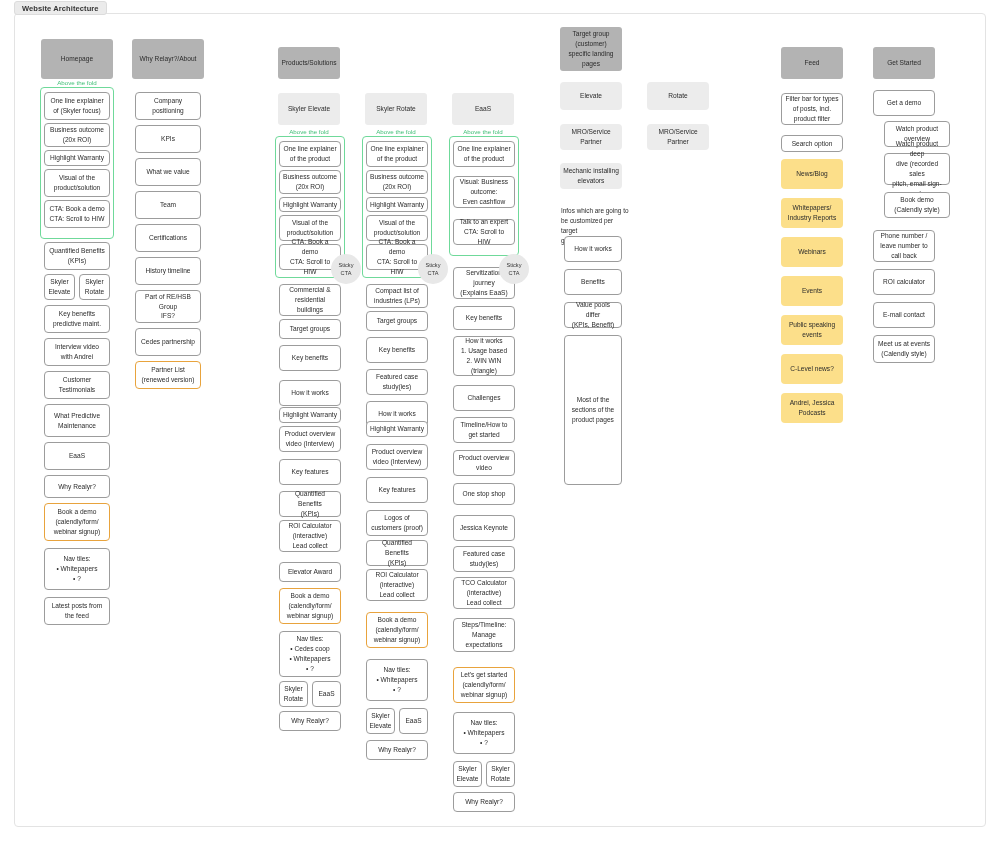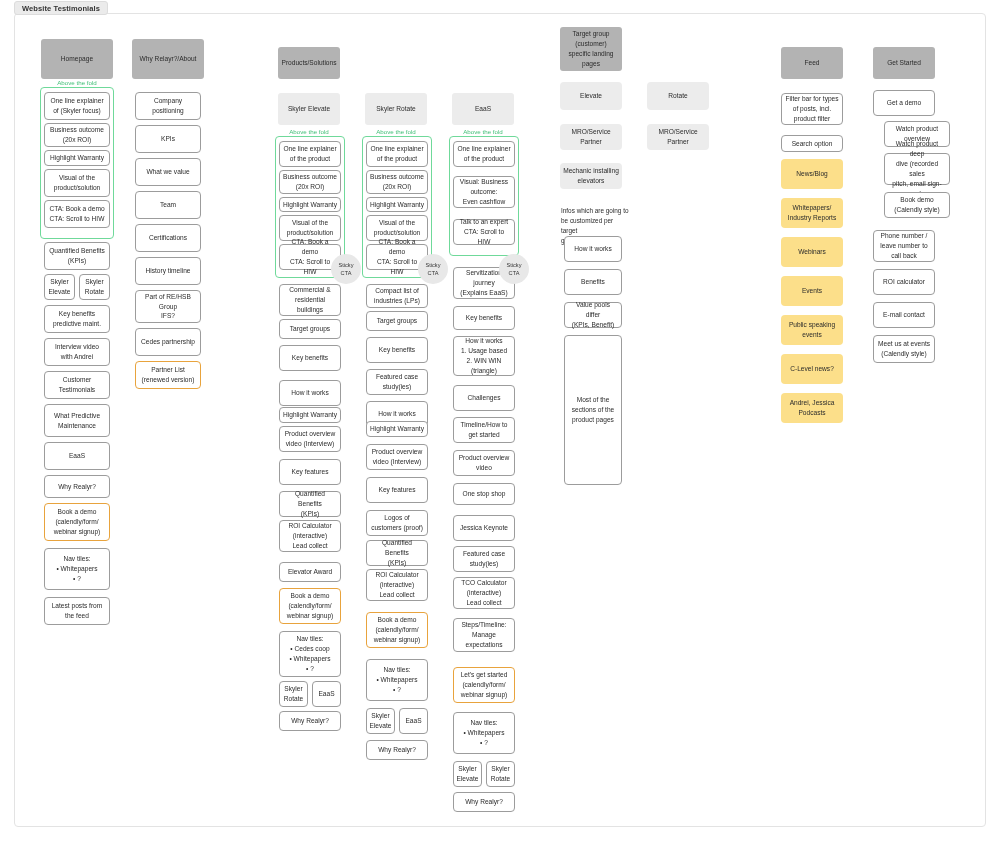--- a/index.html
+++ b/index.html
@@ -110,21 +110,21 @@
   }
   .node.list-node {
     align-items: center;
     justify-content: center;
     text-align: center;
   }
 </style>
 </head>
 <body>
 
-<div id="tab-label">Website Testimonials</div>
+<div id="tab-label">Website Architecture</div>
 
 <div id="canvas-frame">
 
   <div class="node header" style="left:26px; top:25px; width:72px; height:40px;">Homepage</div>
 
   <div class="fold-label" style="left:26px; top:65px; width:72px;">Above the fold</div>
   <div class="fold-group" style="left:25px; top:73px; width:74px; height:152px;"></div>
 
   <div class="node" style="left:29px; top:78px; width:66px; height:28px;">One line explainer
 of (Skyler focus)</div>

